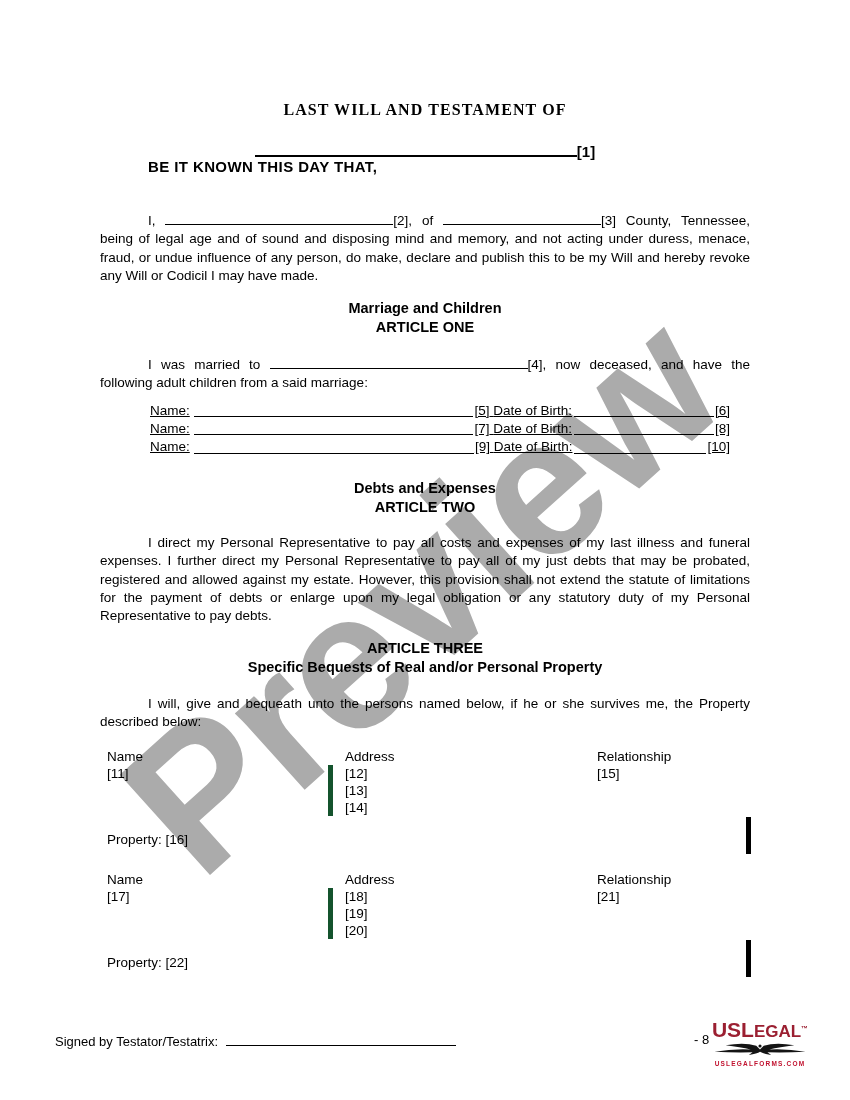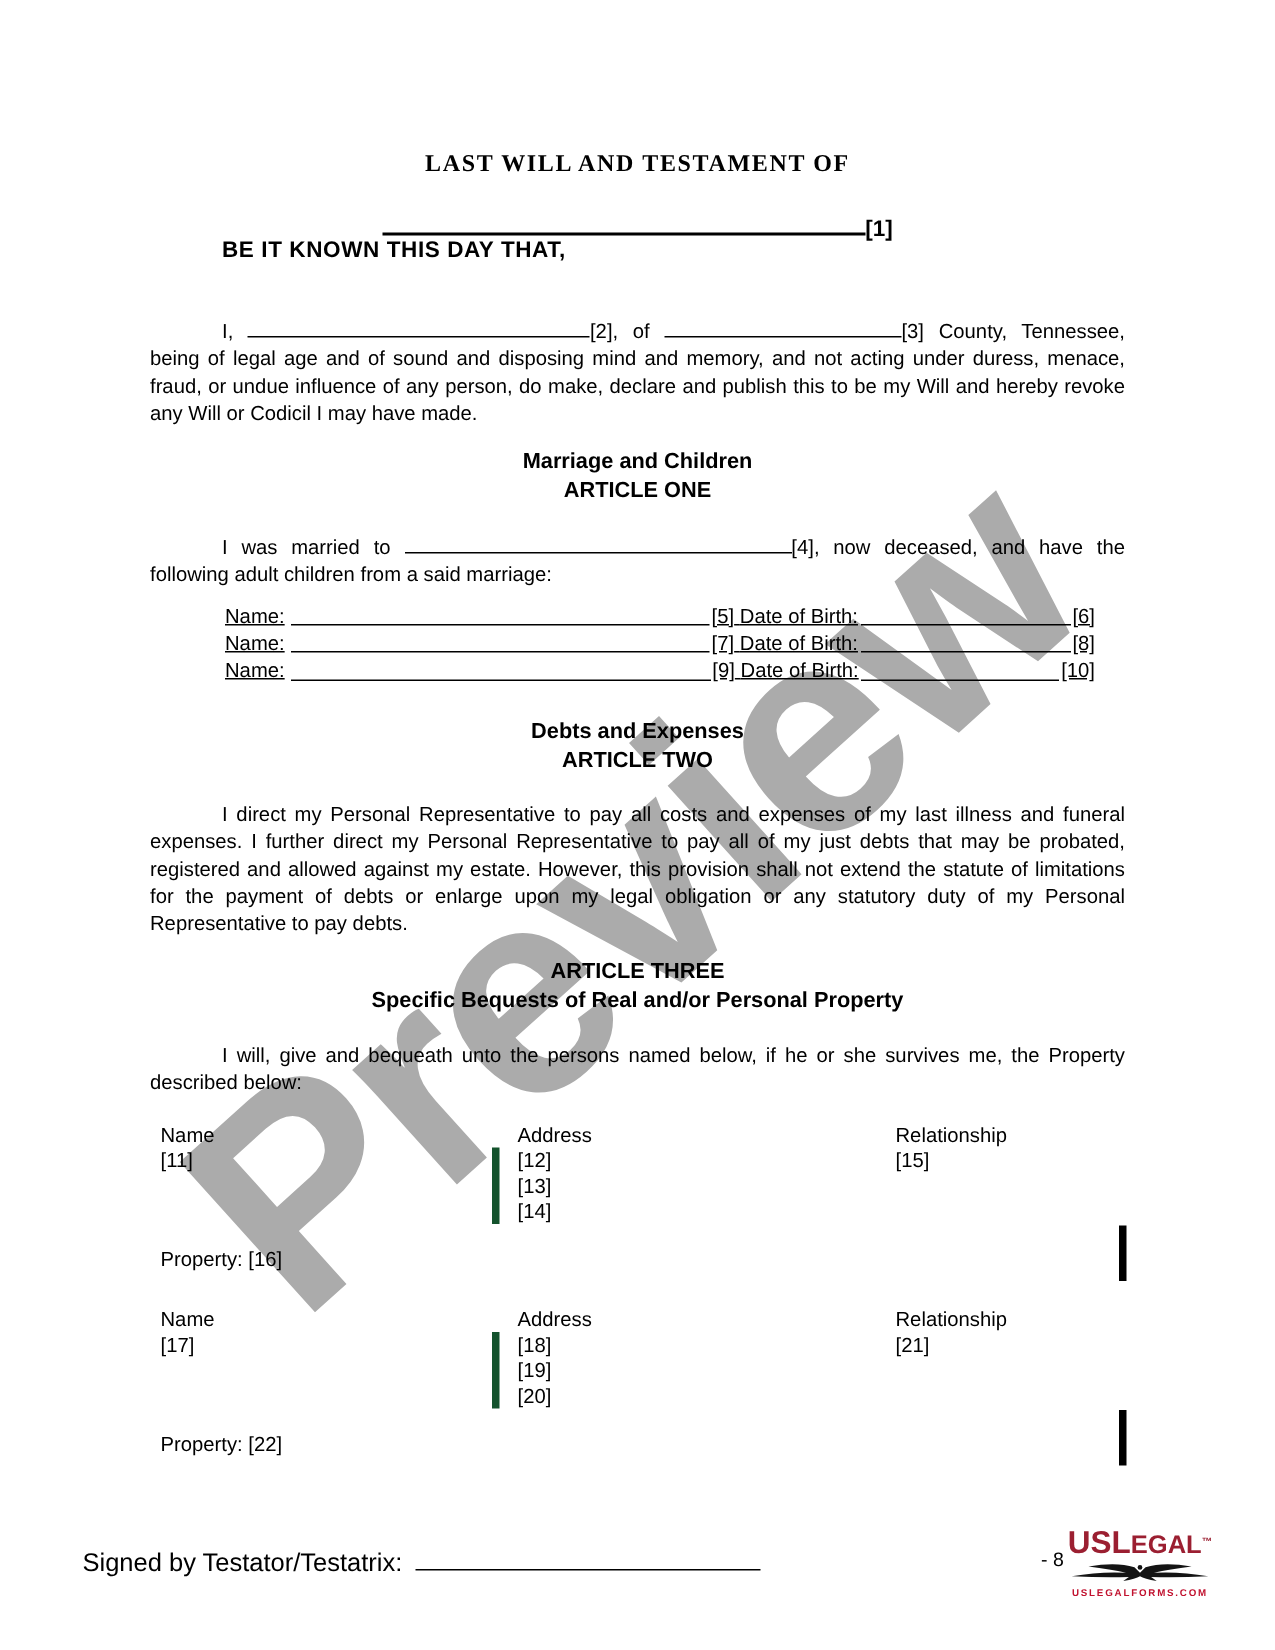--- a/index.html
+++ b/index.html
@@ -48,21 +48,21 @@
   
   .beq{left:100px;width:650px;line-height:17px;}
   .beq-grid{display:grid;grid-template-columns:221px 269px 1fr;padding-left:7px;}
   .beq-grid .addr-head{padding-left:17px;}
   .beq-vals{margin-top:0;}
   .addr-lines{border-left:5px solid #14532d;padding-left:12px;}
   .prop-line{margin-top:15px;padding-left:7px;}
   
   .change-bar{position:absolute;left:746px;width:5px;background:#000;z-index:1;}
   
-  .footer-signed{left:55px;top:1032px;font-size:17px;}
+  .footer-signed{left:55px;top:1032px;font-size:13px;}
   .footer-signed .blank{width:230px;margin-left:4px;}
   .page-num{left:694px;top:1032px;font-size:13px;z-index:1;}
   .logo{left:701px;top:1019px;width:118px;text-align:center;z-index:2;background:transparent;}
   .logo .brand{font-family:Liberation Sans, sans-serif;font-weight:bold;line-height:20px;white-space:nowrap;}
   .logo .brand .lg{font-size:21px;}
   .logo .brand .sm{font-size:17px;}
   .logo .tm{font-size:7px;vertical-align:super;}
   .logo .site{font-size:6.5px;font-weight:bold;letter-spacing:1.2px;margin-top:1px;}
 </style>
 </head>

